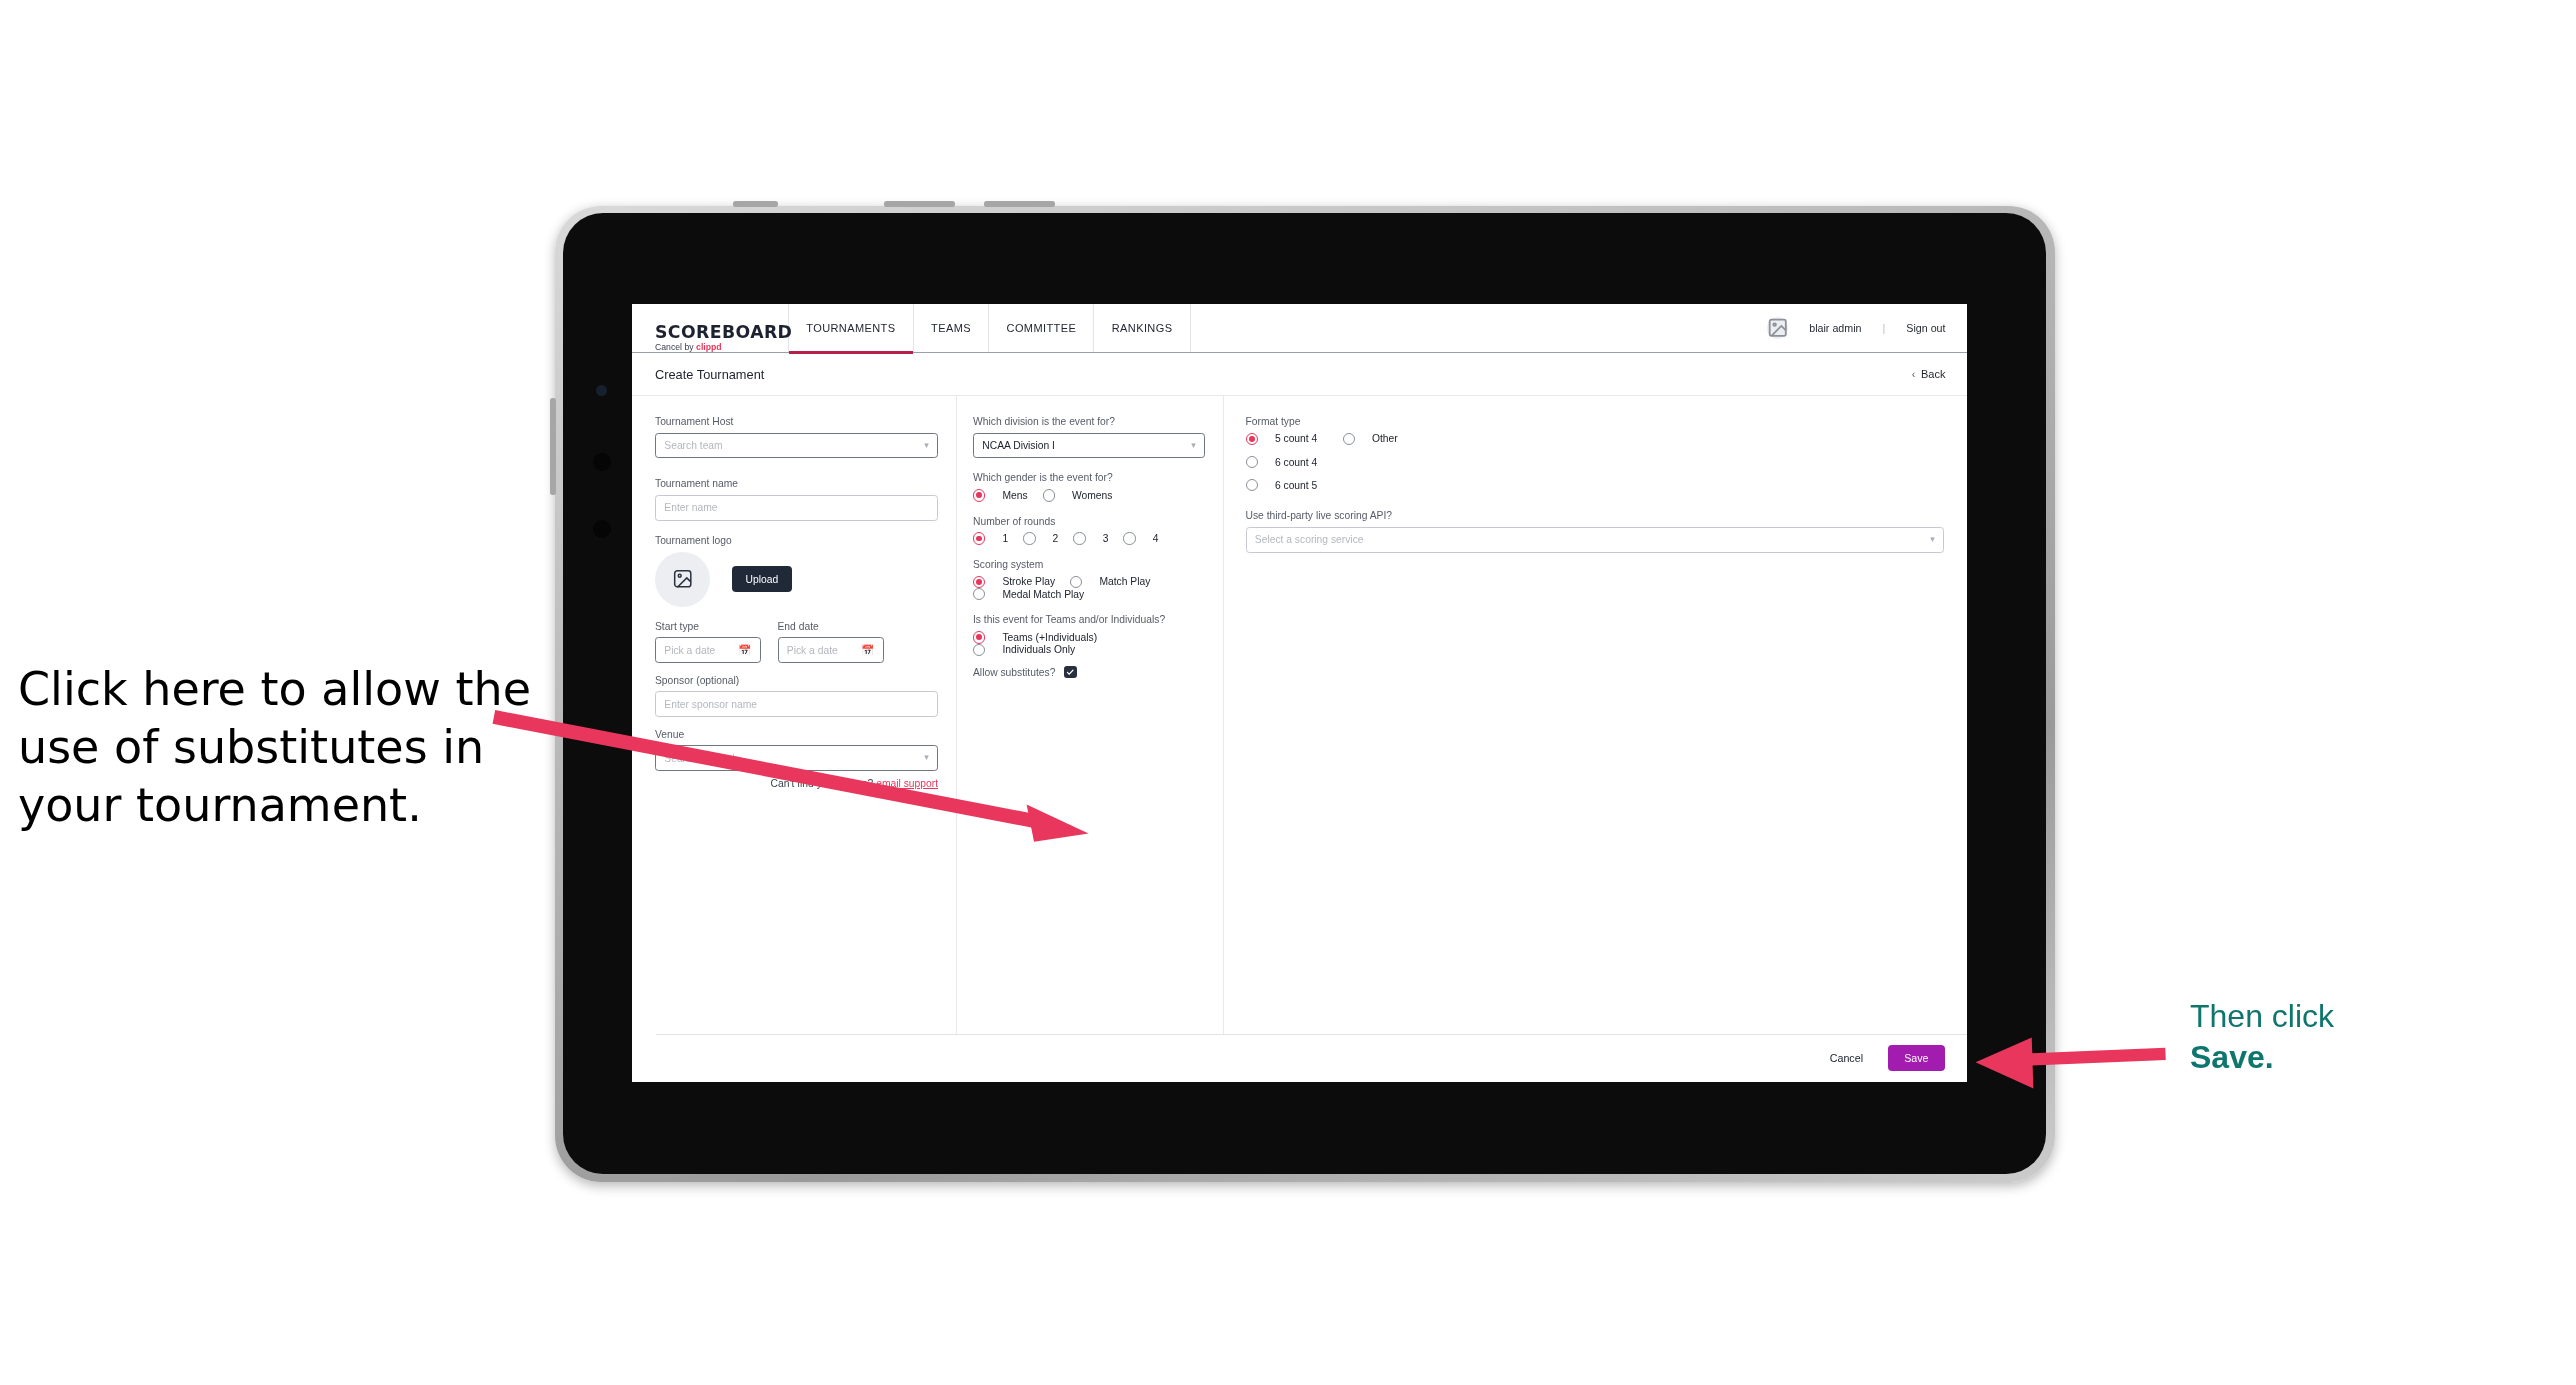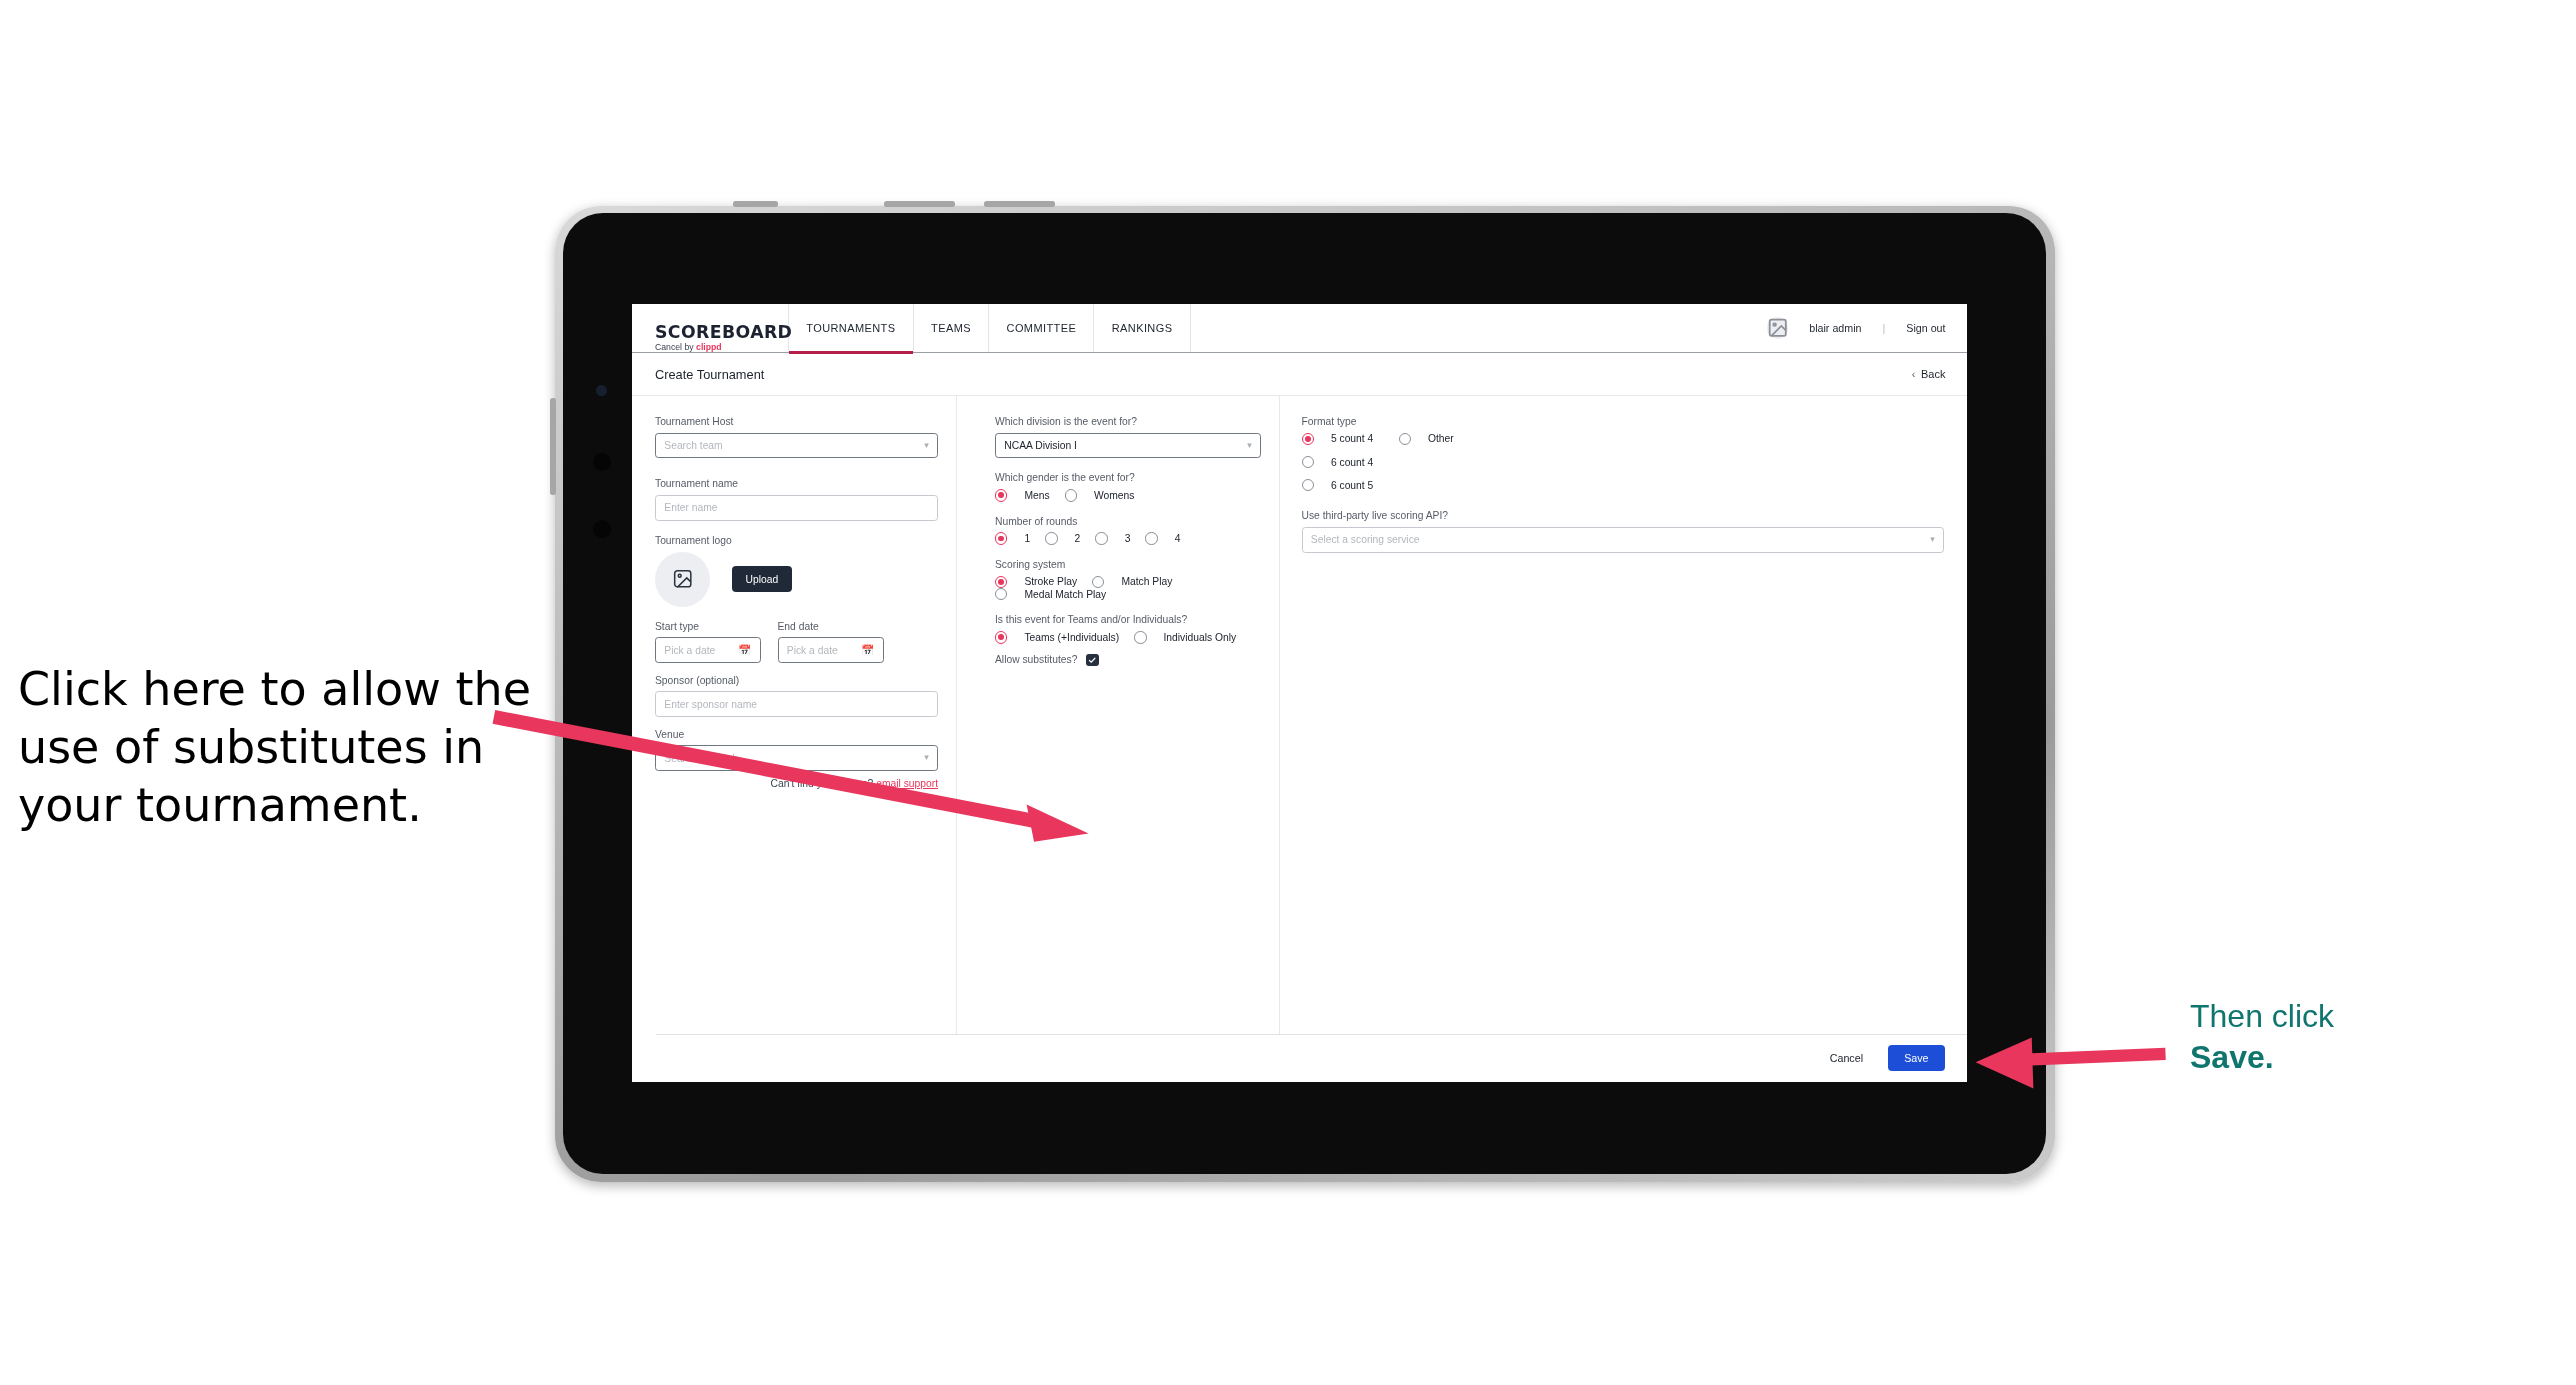--- a/index.html
+++ b/index.html
@@ -149,21 +149,21 @@
   #columns {
     display: flex;
     height: 638px;
     box-sizing: border-box;
   }
   .col {
     padding: 20px 0 0 0;
     box-sizing: border-box;
   }
   #col-left   { width: 324px; padding-left: 23px; padding-right: 18px; }
-  #col-mid    { width: 324px; padding-left: 38px; padding-right: 18px;
+  #col-mid    { width: 268px; padding-left: 16px; padding-right: 18px;
                 border-left: 0.8px solid #e7e9ec; border-right: 0.8px solid #e7e9ec; }
   #col-right  { flex: 1; padding-left: 21.5px; padding-right: 23px; }
 
   .fld-label {
     font-size: 10.3px;
     color: #555b66;
     margin-bottom: 5.8px;
   }
   .input-box {
     height: 25.6px;
@@ -278,21 +278,21 @@
     padding-right: 22px;
     gap: 18px;
     box-sizing: border-box;
     margin-left: 24px;
   }
   #cancel-btn {
     font-size: 10.7px; color: #20252f; cursor: pointer;
     padding: 5px 6.6px;
   }
   #save-btn {
-    background: #1d4ed8; color: #fff;
+    background: #a21caf; color: #fff;
     font-size: 10.7px;
     padding: 6.6px 16.5px;
     border-radius: 4.1px;
     cursor: pointer;
   }
 
   
   #anno-left {
     position: absolute;
     left: 18px; top: 661px;

